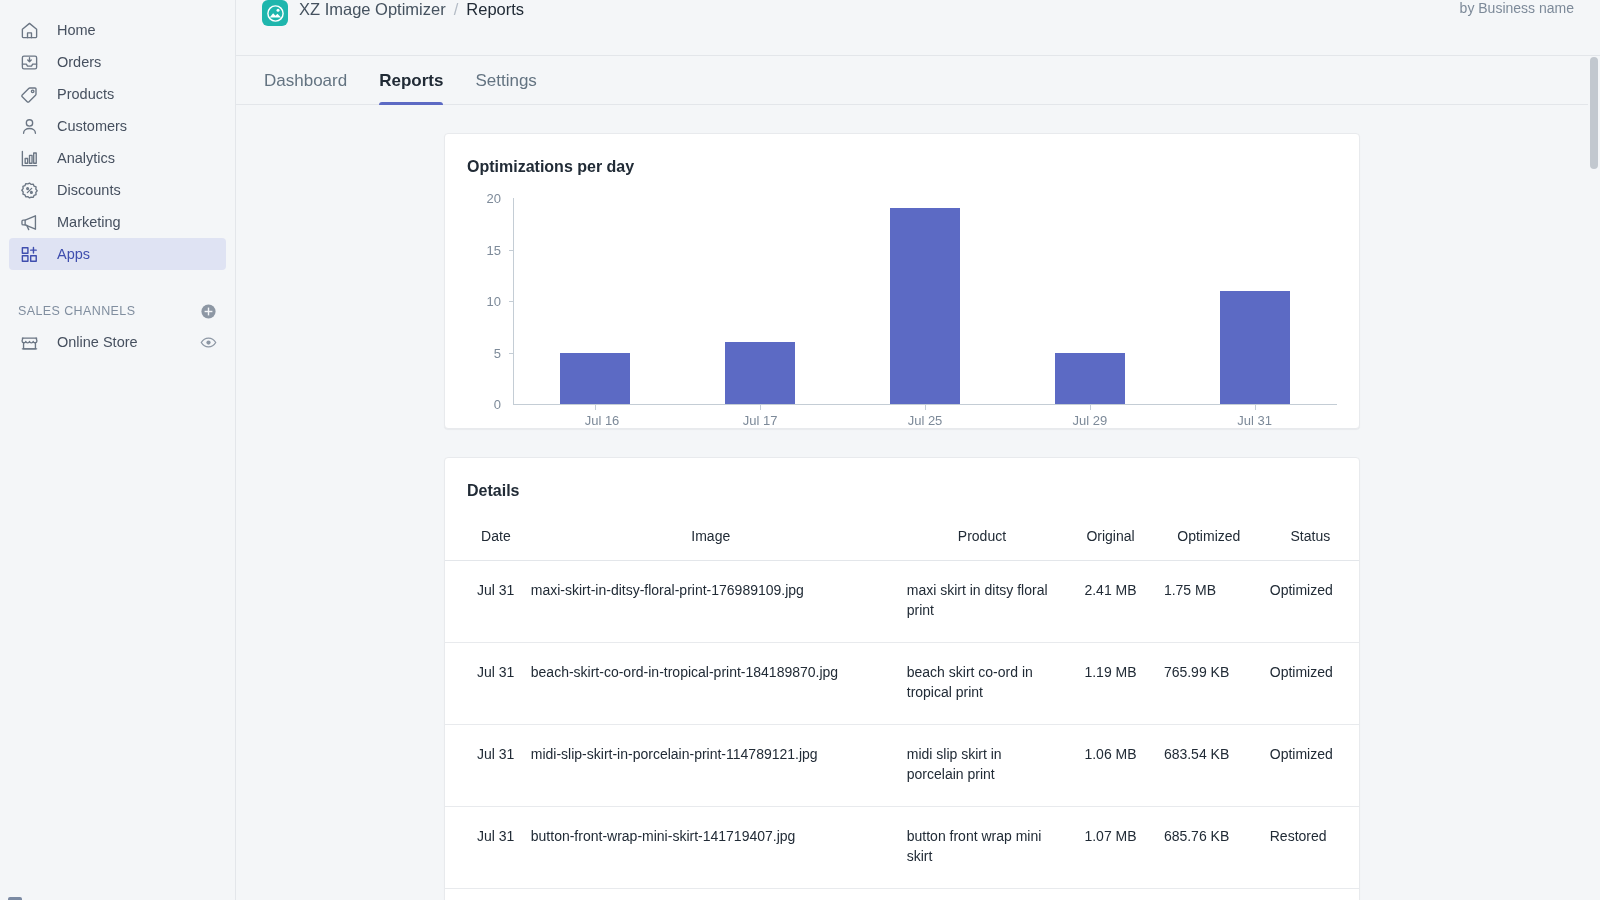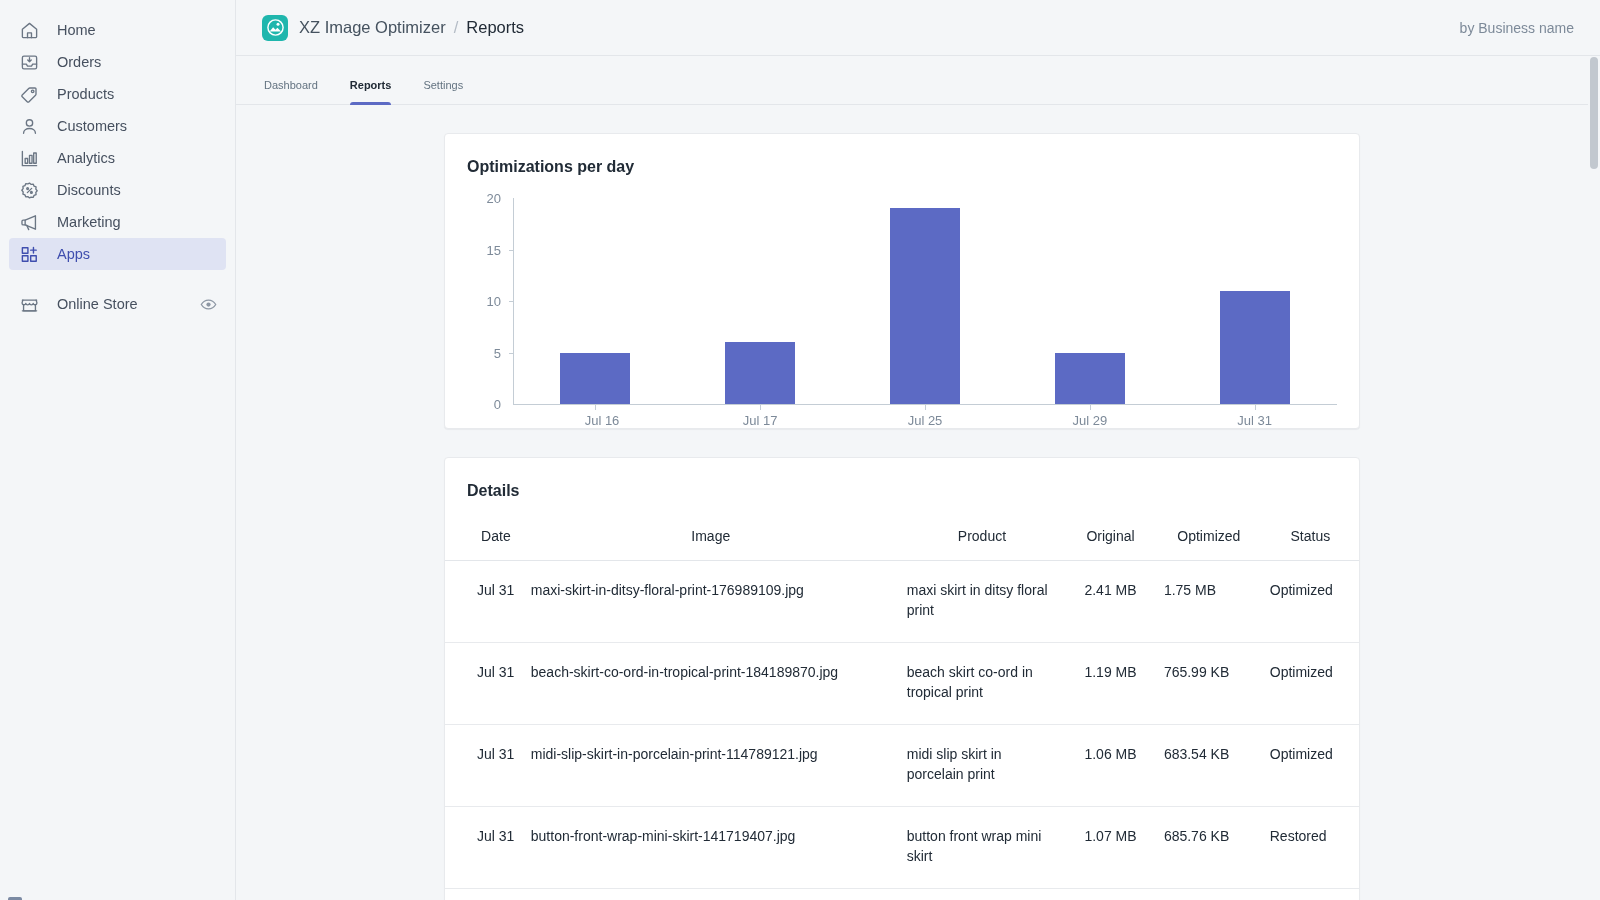--- a/index.html
+++ b/index.html
@@ -55,40 +55,40 @@
   .corner-stub {
     position: absolute; left: 8px; bottom: -3px;
     width: 14px; height: 6px; background: #7b8aa3; border-radius: 2px;
   }
 
   
   .main { flex: 1 1 auto; height: 900px; position: relative; background: #f4f6f8; overflow: hidden;}
   .topbar {
     height: 56px; background: #f4f6f8;
     border-bottom: 1px solid #e3e6ea;
-    display: flex; align-items: center; padding: 0 26px 0 26px;
+    display: flex; align-items: flex-start; padding: 0 26px 0 26px;
   }
   .logo {
     width: 26px; height: 26px; border-radius: 6px;
     background: #1fb6ad; margin-right: 11px; flex: 0 0 26px;
     display:flex;align-items:center;justify-content:center;
   }
   .crumb-app { font-size: 16.5px; color: #45525f; }
   .crumb-sep { font-size: 16.5px; color: #b4bcc6; margin: 0 8px; }
   .crumb-page { font-size: 16.5px; color: #212b36; }
   .byline { margin-left: auto; font-size: 14px; color: #7d8a99; }
 
   .tabbar {
     height: 49px; background: #f4f6f8;
     border-bottom: 1px solid #e3e6ea;
     display: flex; align-items: flex-end; padding-left: 12px;
   }
   .tab {
     position: relative; padding: 0 16px 13px 16px;
-    font-size: 11px; color: #637381; cursor: pointer;
+    font-size: 17px; color: #637381; cursor: pointer;
   }
   .tab.active { color: #212b36; font-weight: bold; }
   .tab.active .underline {
     position: absolute; left: 16px; right: 16px; bottom: -1px;
     height: 3px; background: #5c6ac4; border-radius: 3px 3px 0 0;
   }
 
   .content { padding: 28px 0 0 0; height: 795px; overflow: hidden; }
 
   .card {
@@ -239,20 +239,30 @@
           <rect x="3" y="13.5" width="7" height="7"></rect>
           <rect x="13.5" y="13.5" width="7" height="7"></rect>
           <path d="M17 3v7M13.5 6.5h7"></path>
         </svg>
       </span>
       <span>Apps</span>
     </div>
 
     <div class="nav-spacer"></div>
 
+    <div class="section-head">
+      <span class="label">SALES CHANNELS</span>
+      <span style="display:flex;">
+        <svg width="17" height="17" viewBox="0 0 24 24" fill="#8d97a4">
+          <circle cx="12" cy="12" r="10"></circle>
+          <path d="M11 6.5h2v11h-2z" fill="#f4f6f8"></path>
+          <path d="M6.5 11h11v2h-11z" fill="#f4f6f8"></path>
+        </svg>
+      </span>
+    </div>
 
     <div class="channel-row">
       <span class="ico">
         <svg width="19" height="19" viewBox="0 0 24 24" fill="none" stroke="#6b7684" stroke-width="1.7" stroke-linecap="round" stroke-linejoin="round">
           <path d="M3 6.5h18"></path>
           <path d="M3.6 6.5 2.6 10a2.4 2.4 0 0 0 4.7.6 2.4 2.4 0 0 0 4.7 0 2.4 2.4 0 0 0 4.7 0 2.4 2.4 0 0 0 4.7-.6l-1-3.5"></path>
           <path d="M4.5 12.8V20h15v-7.2"></path>
           <path d="M3 20h18"></path>
         </svg>
       </span>

